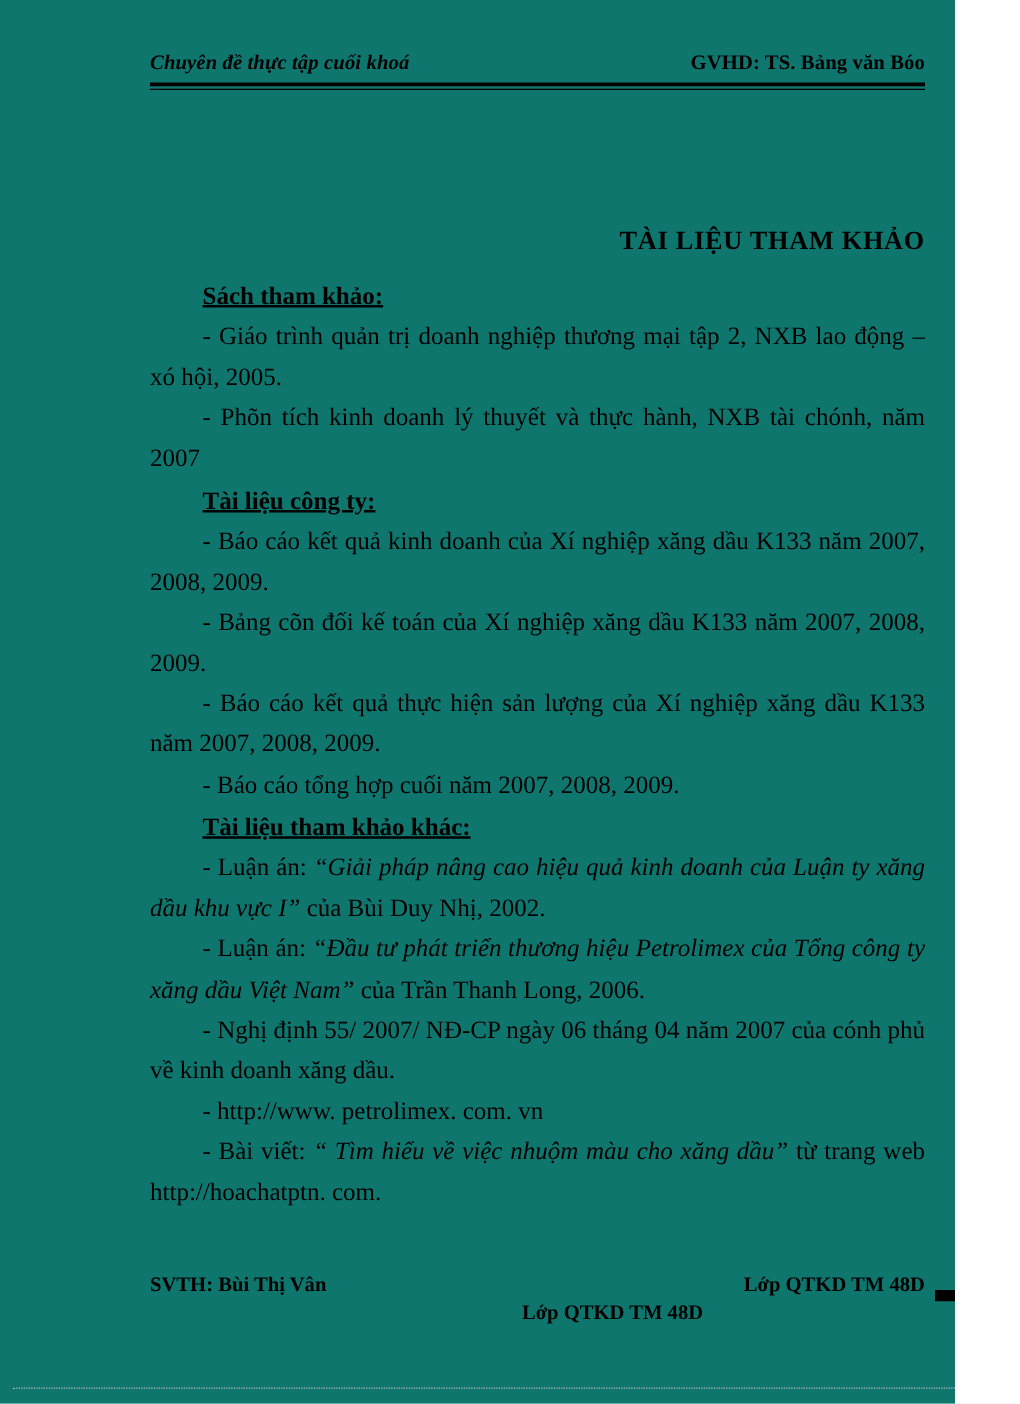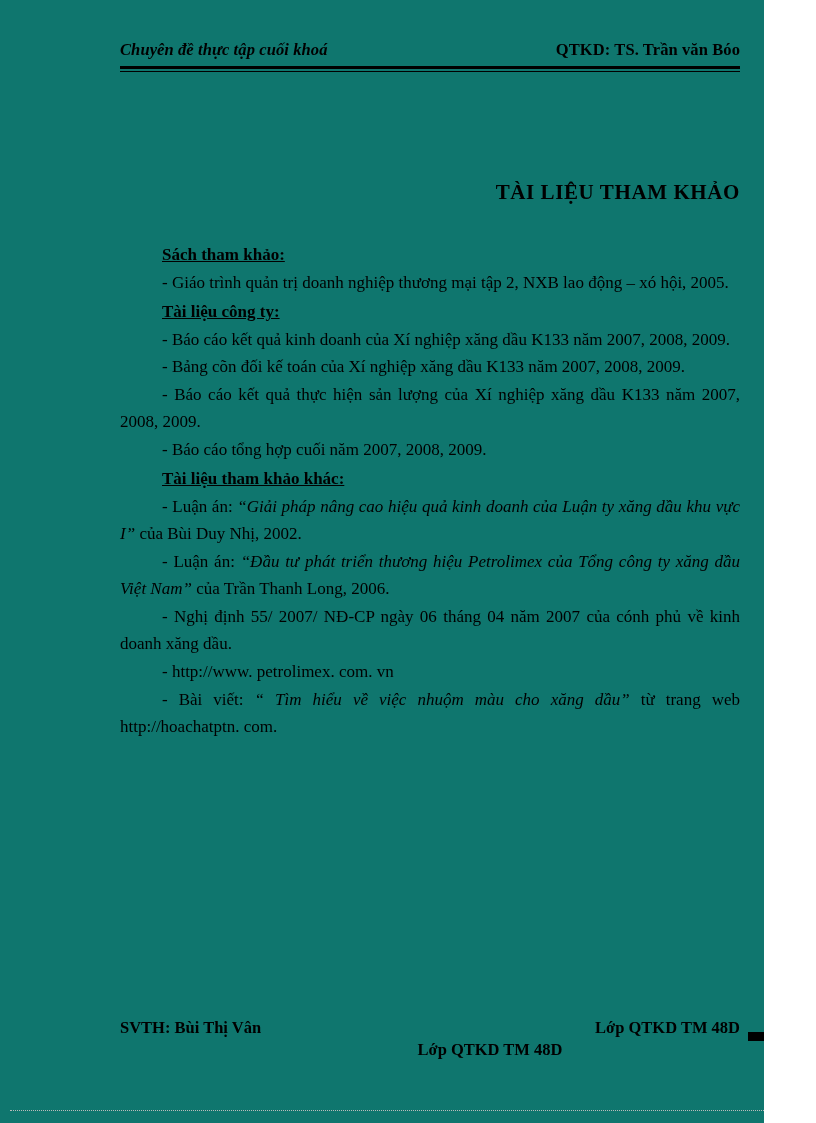--- a/index.html
+++ b/index.html
@@ -42,22 +42,22 @@
   
   .doc-title {
     text-align: right;
     font-weight: bold;
     font-size: 21px;
     letter-spacing: 0.6px;
     margin-top: 108px;
   }
   
   .body {
-    margin-top: 36px;
-    font-size: 17px;
+    margin-top: 16px;
+    font-size: 20px;
     line-height: 1.62;
     text-align: justify;
   }
   .sec-head {
     font-weight: bold;
     text-decoration: underline;
     margin-left: 42px;
     margin-top: 2px;
     margin-bottom: 0;
   }
@@ -104,30 +104,31 @@
 </style>
 </head>
 <body>
 
 <div class="page">
 
   <div class="content">
 
     <div class="header">
       <div class="left">Chuyên đề thực tập cuối khoá</div>
-      <div class="right">QTKD: TS. Trần văn Bóo</div>
+      <div class="right">GVHD: TS. Bảng văn Bóo</div>
     </div>
     <div class="header-rule"></div>
 
     <div class="doc-title">TÀI LIỆU THAM KHẢO</div>
 
     <div class="body">
 
       <div class="sec-head">Sách tham khảo:</div>
       <p class="entry">- Giáo trình quản trị doanh nghiệp thương mại tập 2, NXB lao động – xó hội, 2005.</p>
+      <p class="entry">- Phõn tích kinh doanh lý thuyết và thực hành, NXB tài chónh, năm 2007</p>
 
       <div class="sec-head">Tài liệu công ty:</div>
       <p class="entry">- Báo cáo kết quả kinh doanh của Xí nghiệp xăng dầu K133 năm 2007, 2008, 2009.</p>
       <p class="entry">- Bảng cõn đối kế toán của Xí nghiệp xăng dầu K133 năm 2007, 2008, 2009.</p>
       <p class="entry">- Báo cáo kết quả thực hiện sản lượng của Xí nghiệp xăng dầu K133 năm 2007, 2008, 2009.</p>
       <p class="entry">- Báo cáo tổng hợp cuối năm 2007, 2008, 2009.</p>
 
       <div class="sec-head">Tài liệu tham khảo khác:</div>
       <p class="entry"><span>- Luận án: </span><span class="it">“Giải pháp nâng cao hiệu quả kinh doanh của Luận ty xăng dầu khu vực I”</span><span> của Bùi Duy Nhị, 2002.</span></p>
       <p class="entry"><span>- Luận án: </span><span class="it">“Đầu tư phát triển thương hiệu Petrolimex của Tổng công ty xăng dầu Việt Nam”</span><span> của Trần Thanh Long, 2006.</span></p>

